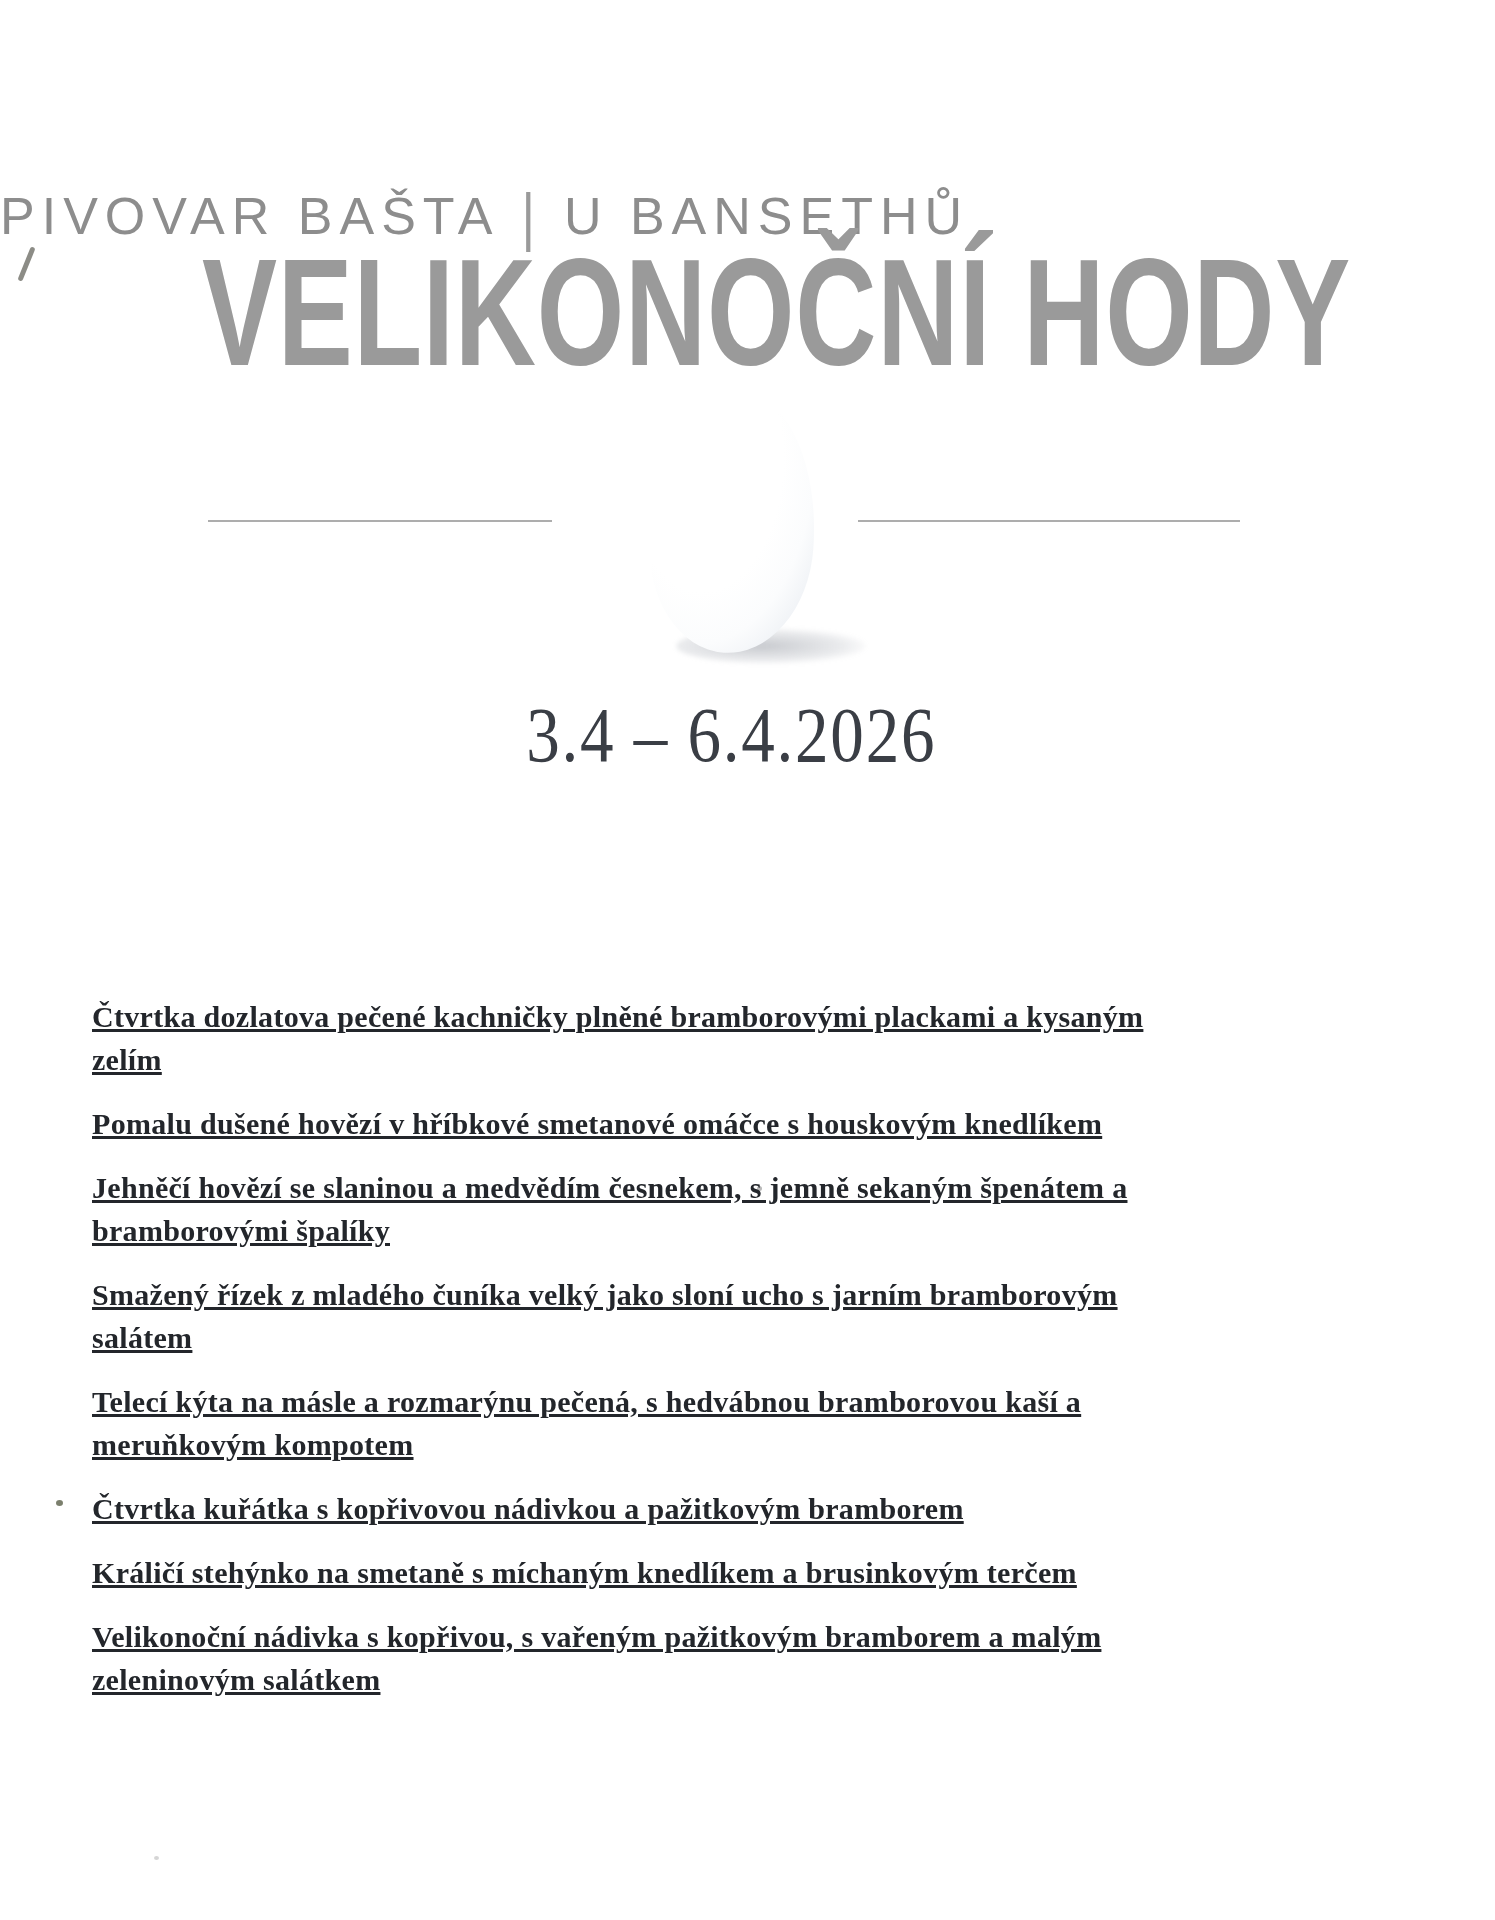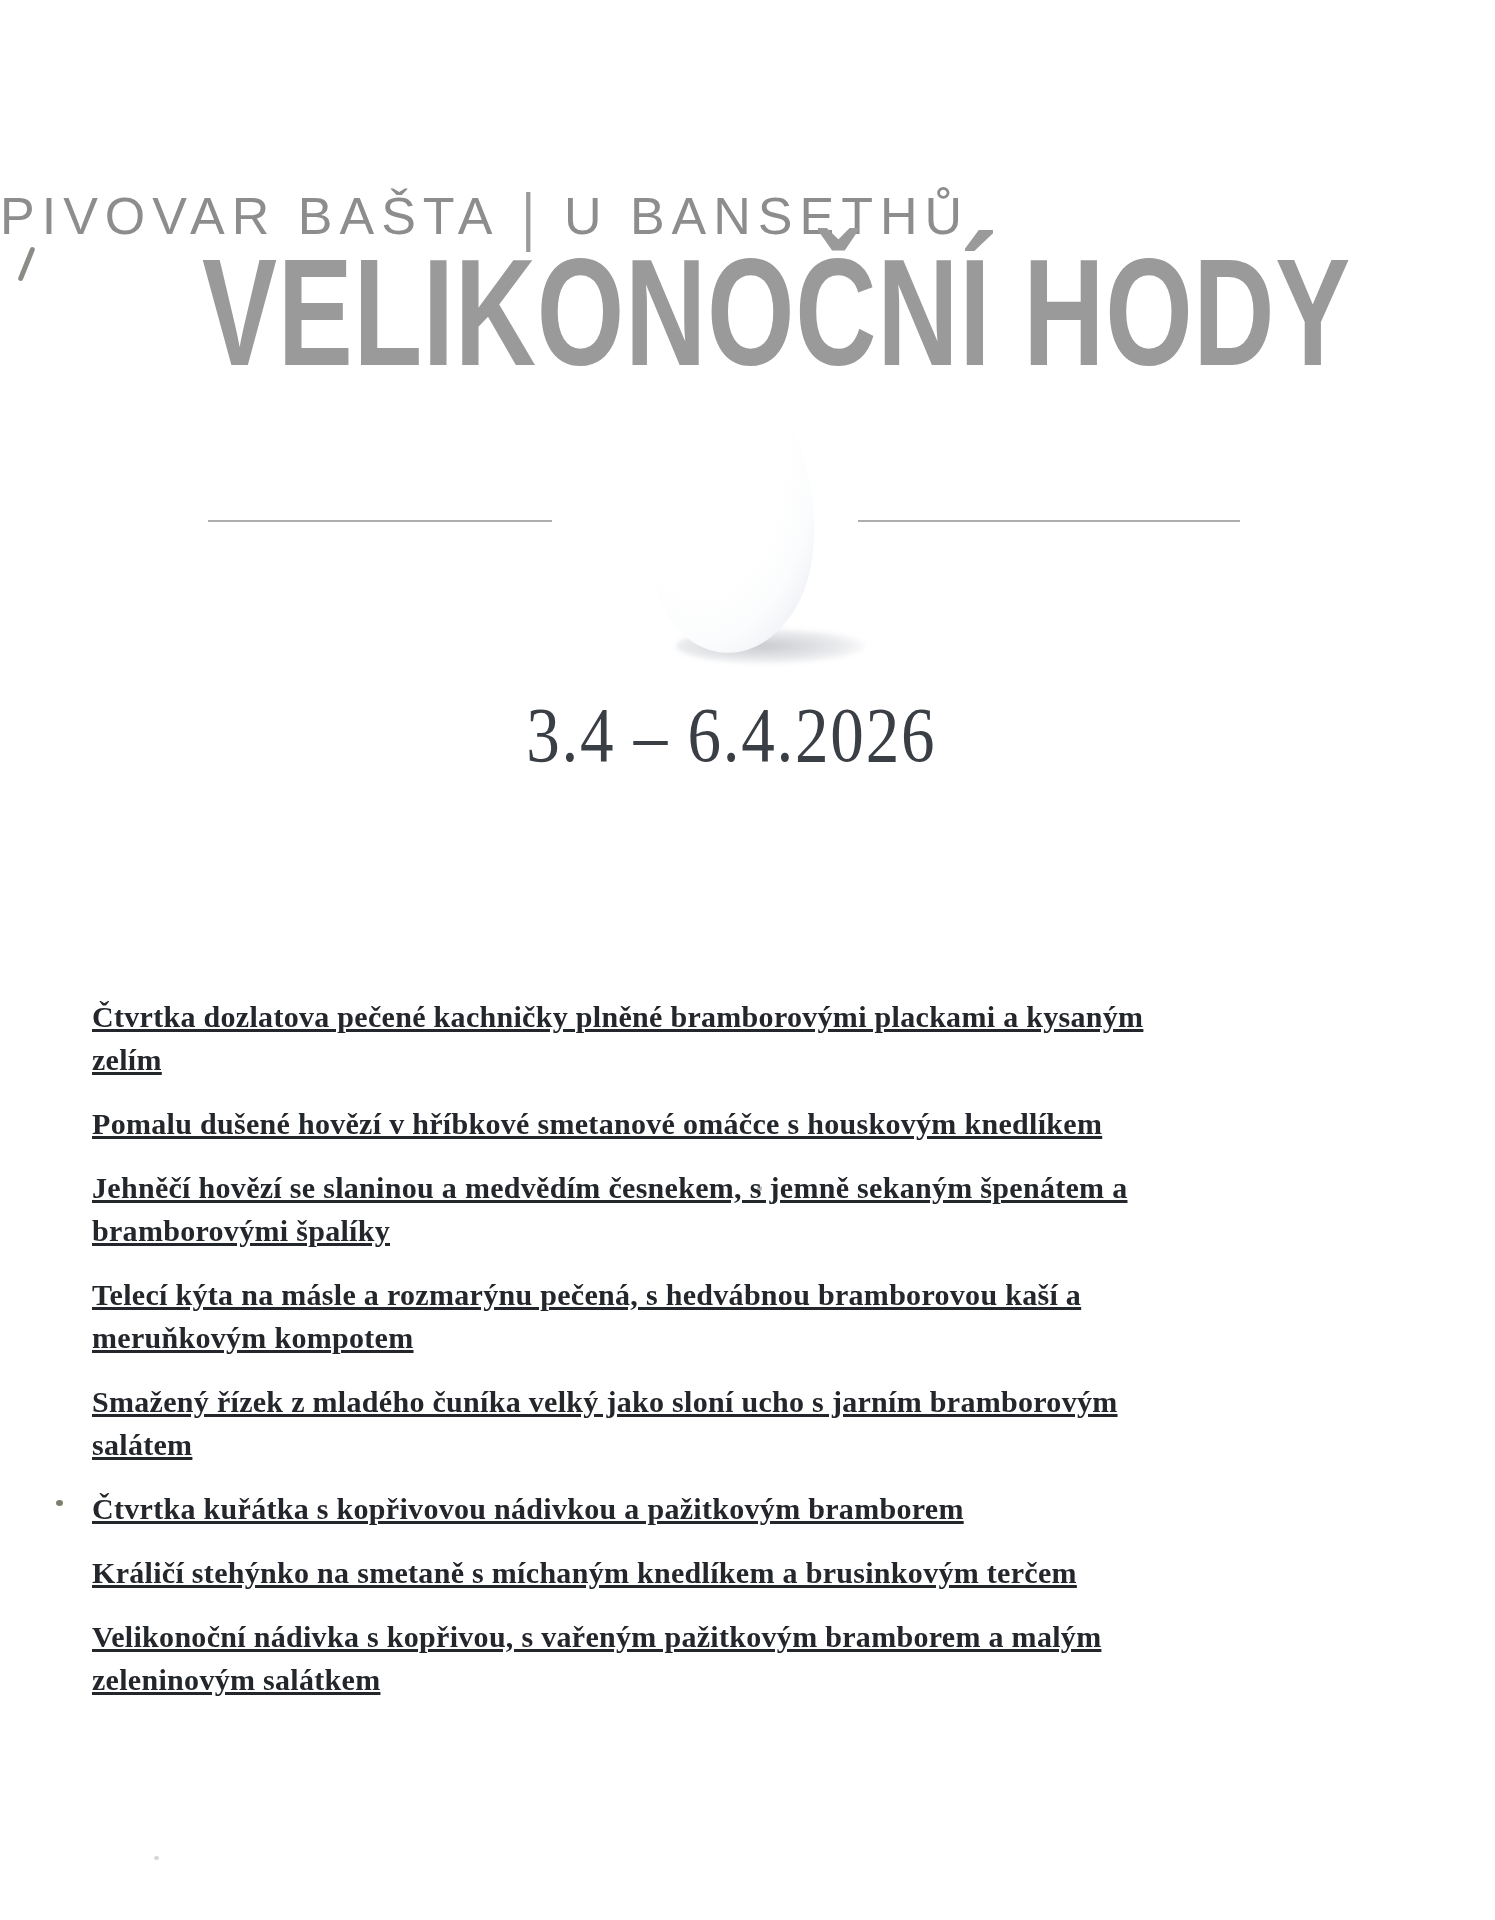--- a/index.html
+++ b/index.html
@@ -155,23 +155,23 @@
   <div class="date-row">
     <span class="date-text">3.4 – 6.4.2026</span>
   </div>
 
   <ul class="menu-list" id="menu-list">
       <li>Čtvrtka dozlatova pečené kachničky plněné bramborovými plackami a kysaným
 zelím</li>
       <li>Pomalu dušené hovězí v hříbkové smetanové omáčce s houskovým knedlíkem</li>
       <li>Jehněčí hovězí se slaninou a medvědím česnekem, s jemně sekaným špenátem a
 bramborovými špalíky</li>
+      <li>Smažený řízek z mladého čuníka velký jako sloní ucho s jarním bramborovým
+salátem</li>
       <li>Telecí kýta na másle a rozmarýnu pečená, s hedvábnou bramborovou kaší a
 meruňkovým kompotem</li>
-      <li>Smažený řízek z mladého čuníka velký jako sloní ucho s jarním bramborovým
-salátem</li>
       <li>Čtvrtka kuřátka s kopřivovou nádivkou a pažitkovým bramborem</li>
       <li>Králičí stehýnko na smetaně s míchaným knedlíkem a brusinkovým terčem</li>
       <li>Velikonoční nádivka s kopřivou, s vařeným pažitkovým bramborem a malým
 zeleninovým salátkem</li>
     </ul>
 
 </div>
 
 </body></html>

